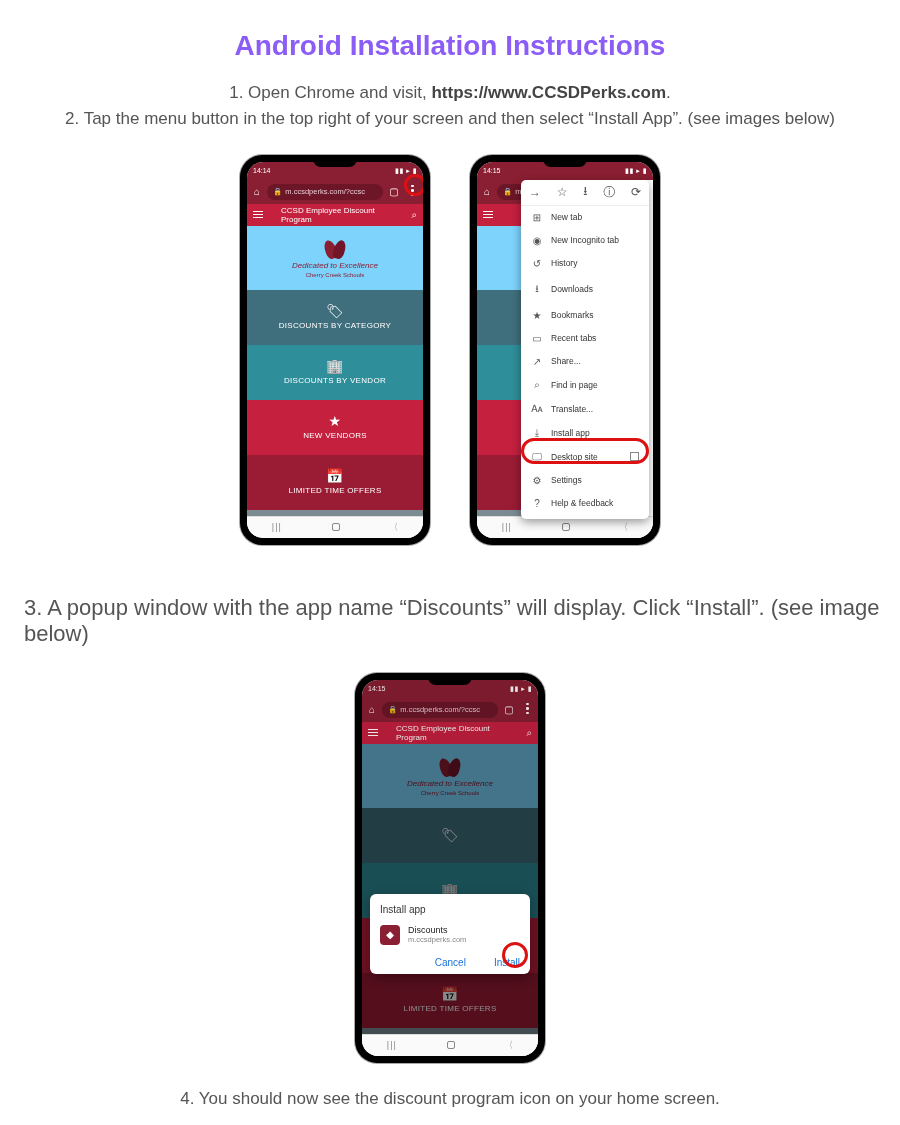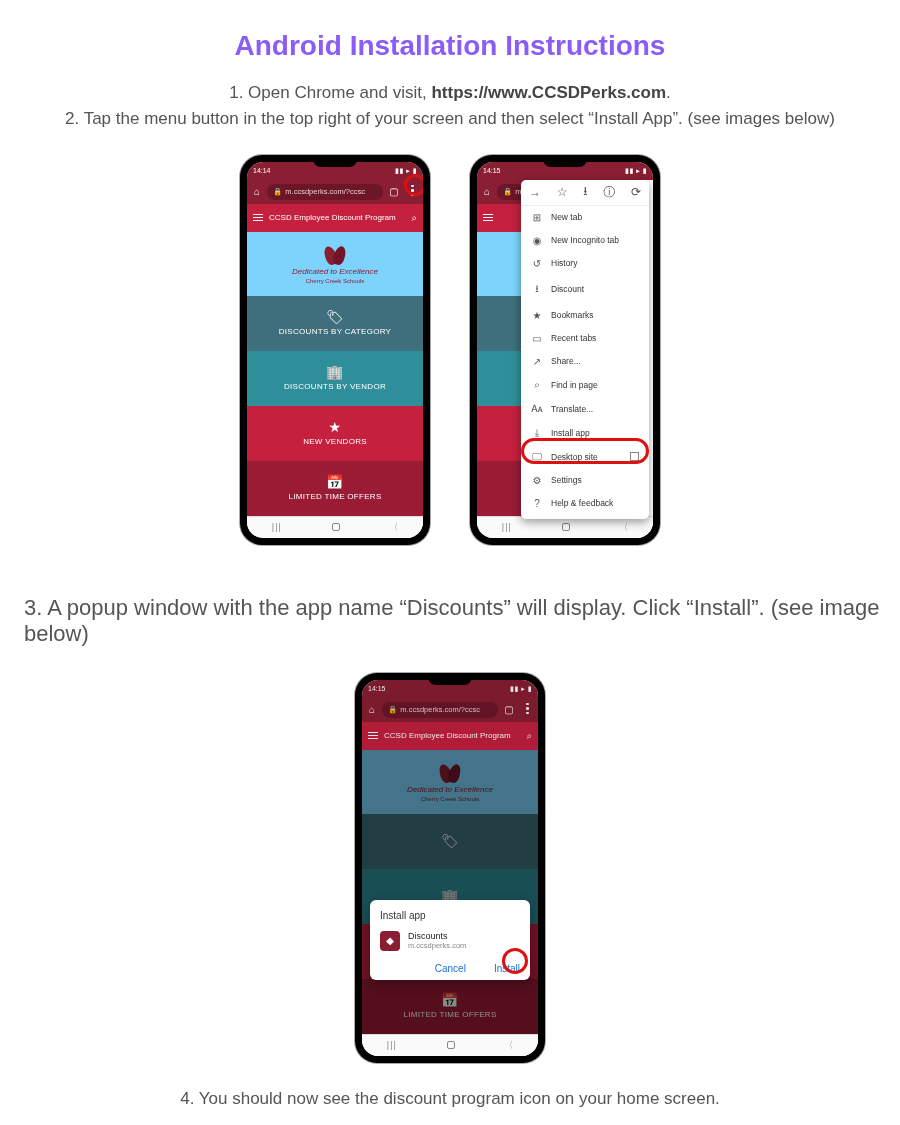--- a/index.html
+++ b/index.html
@@ -133,27 +133,27 @@
     content: "";
     position: absolute;
     left: 1px;
     width: 2.5px; height: 2.5px;
     background: #fff; border-radius: 50%;
   }
   .menu-dots::before { top: 0; }
   .menu-dots span   { top: 4.5px; display:block; }
   .menu-dots::after  { top: 9px; }
   .app-header {
-    height: 28px;
+    height: 22px;
     background: #c5203e;
     color: #fff;
     display: flex;
     align-items: center;
     padding: 0 6px;
-    gap: 6px;
+    gap: 18px;
     font-size: 8px;
   }
   .hamburger {
     display: inline-flex; flex-direction: column; gap: 1.5px;
   }
   .hamburger span { width: 10px; height: 1.5px; background: #fff; }
   .app-header .search-ico { margin-left: auto; font-size: 10px; }
   .content { flex: 1; overflow: hidden; position: relative; }
   .logo-block {
     background: #7dd3fc;
@@ -415,21 +415,21 @@
         <div class="dd-item" data-name="menu-incognito">
             <span class="dd-ico" data-name="incognito-icon">◉</span>
             <span data-name="menu-label">New Incognito tab</span>
           </div>
         <div class="dd-item" data-name="menu-history">
             <span class="dd-ico" data-name="history-icon">↺</span>
             <span data-name="menu-label">History</span>
           </div>
         <div class="dd-item" data-name="menu-downloads">
             <span class="dd-ico" data-name="downloads-icon">⭳</span>
-            <span data-name="menu-label">Discount</span>
+            <span data-name="menu-label">Downloads</span>
           </div>
         <div class="dd-item" data-name="menu-bookmarks">
             <span class="dd-ico" data-name="bookmark-icon">★</span>
             <span data-name="menu-label">Bookmarks</span>
           </div>
         <div class="dd-item" data-name="menu-recent-tabs">
             <span class="dd-ico" data-name="recent-tabs-icon">▭</span>
             <span data-name="menu-label">Recent tabs</span>
           </div>
         <div class="dd-item" data-name="menu-share">

